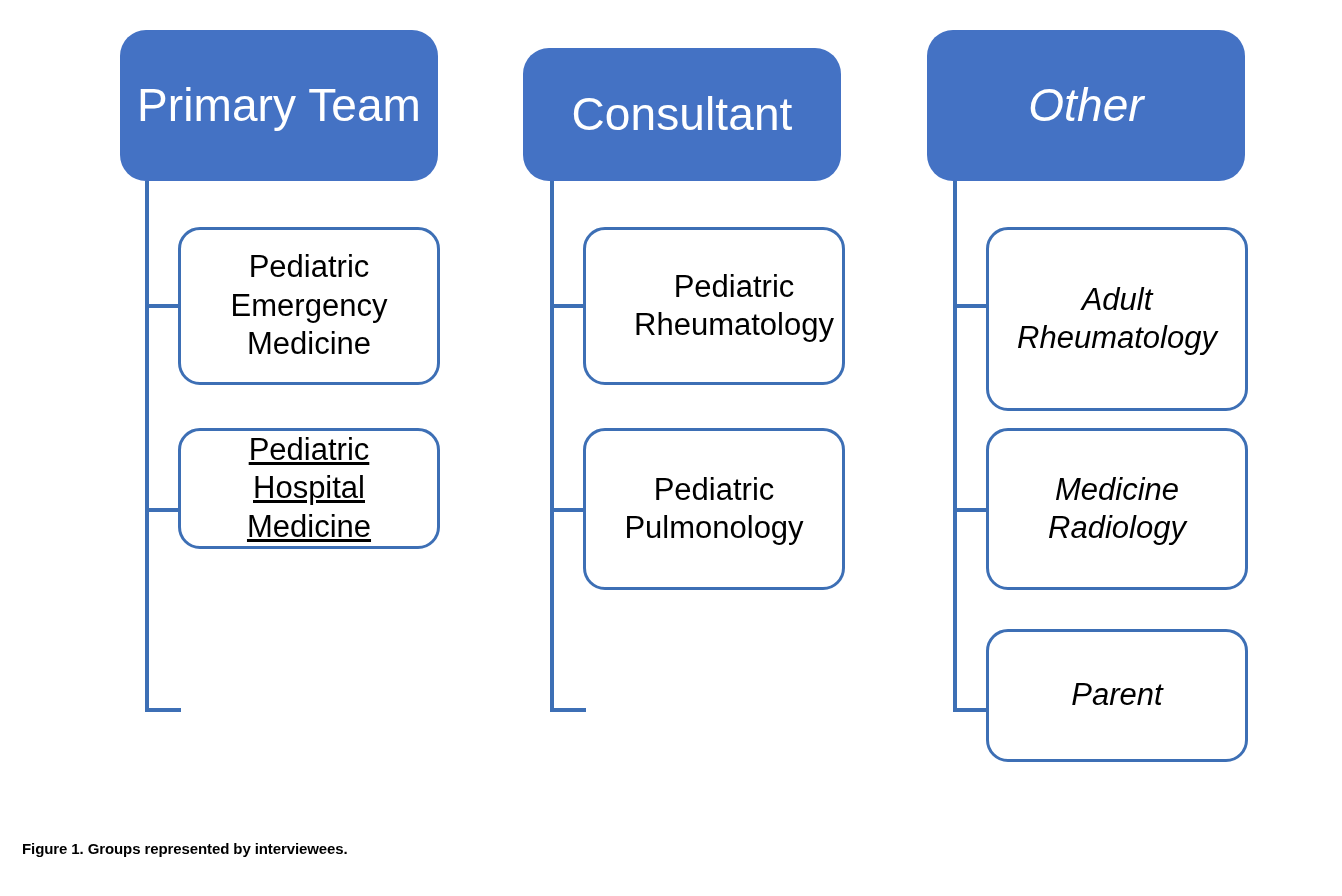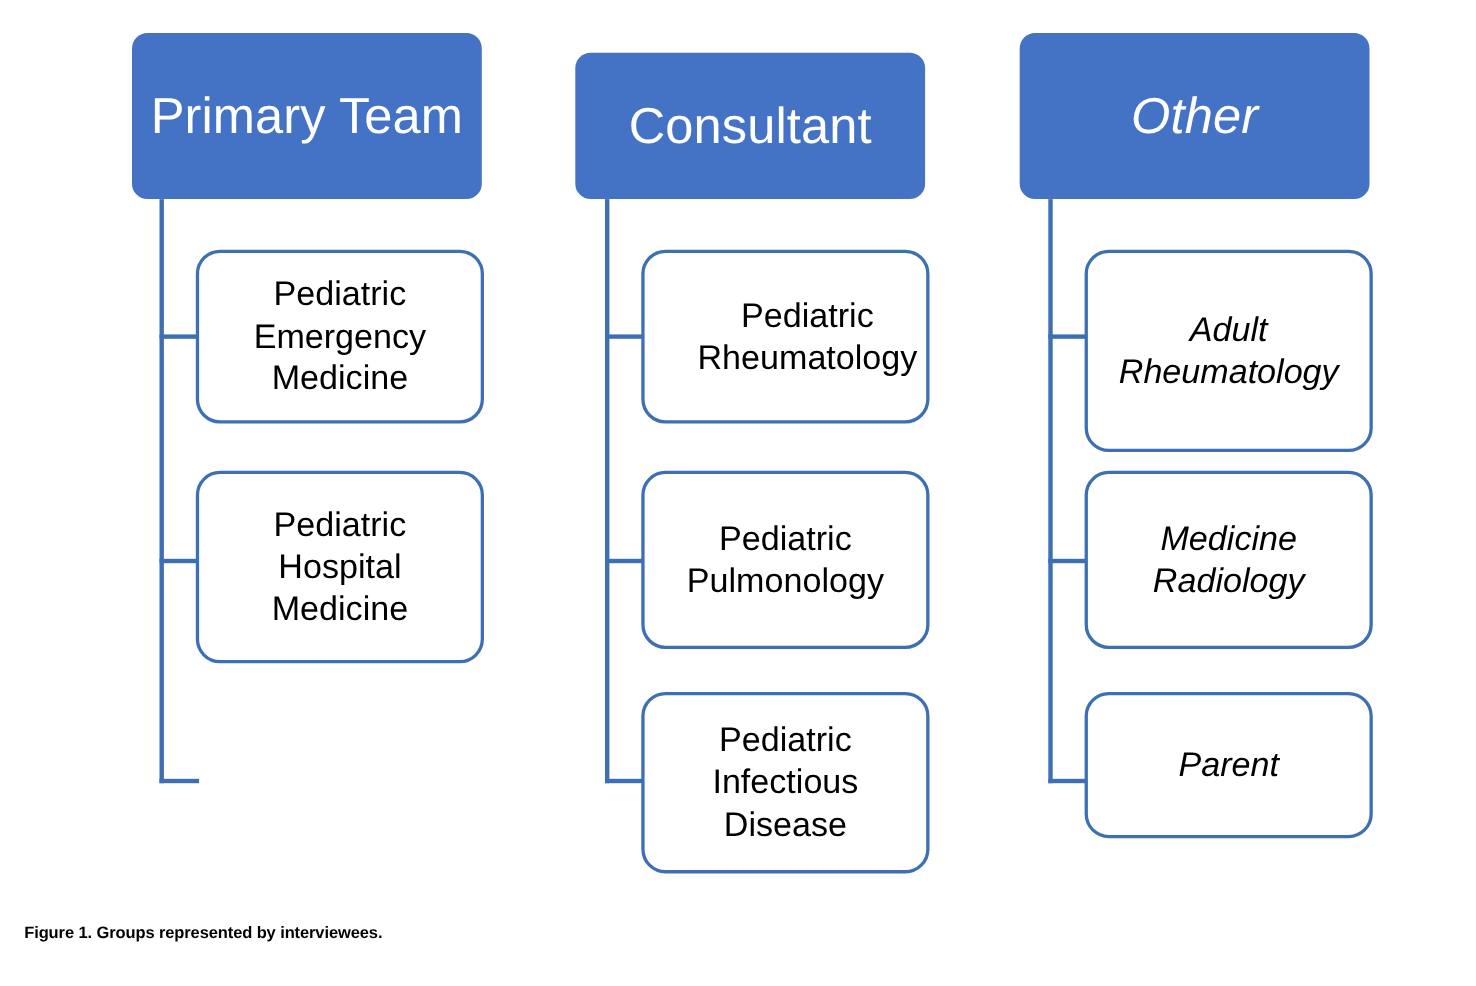--- a/index.html
+++ b/index.html
@@ -22,21 +22,21 @@
   .column {
     position: absolute;
     top: 0;
     width: 340px;
     height: 830px;
   }
   .group-header {
     position: absolute;
     box-sizing: border-box;
     background: #4472C4;
-    border-radius: 14px;
+    border-radius: 26px;
     color: #ffffff;
     display: flex;
     align-items: center;
     justify-content: center;
     text-align: center;
     font-size: 46px;
     font-weight: 400;
     line-height: 1.18;
     letter-spacing: 0.1px;
     padding: 4px 10px;
@@ -86,35 +86,34 @@
   <div class="column" style="left:0px;">
     <div class="group-header" style="left:120px; top:30px; width:318px; height:151px;">Primary Team</div>
 
     <div class="connector-trunk" style="left:145px; top:181px; height:531px;"></div>
 
     <div class="connector-stub" style="left:145px; top:304px; width:36px;"></div>
     <div class="connector-stub" style="left:145px; top:508px; width:36px;"></div>
     <div class="connector-stub" style="left:145px; top:708px; width:36px;"></div>
 
     <div class="leaf-box" style="left:178px; top:227px; width:262px; height:158px;">Pediatric Emergency Medicine</div>
-    <div class="leaf-box" style="left:178px; top:428px; width:262px; height:175px;">Pediatric Hospital Medicine</div>
+    <div class="leaf-box" style="left:178px; top:428px; width:262px; height:121px;text-decoration:underline;">Pediatric Hospital Medicine</div>
   </div>
 
   <div class="column" style="left:0px;">
     <div class="group-header" style="left:523px; top:48px; width:318px; height:133px;">Consultant</div>
 
     <div class="connector-trunk" style="left:550px; top:181px; height:531px;"></div>
 
     <div class="connector-stub" style="left:550px; top:304px; width:36px;"></div>
     <div class="connector-stub" style="left:550px; top:508px; width:36px;"></div>
     <div class="connector-stub" style="left:550px; top:708px; width:36px;"></div>
 
     <div class="leaf-box" style="left:583px; top:227px; width:262px; height:158px;padding-left:48px;">Pediatric Rheumatology</div>
     <div class="leaf-box" style="left:583px; top:428px; width:262px; height:162px;">Pediatric Pulmonology</div>
-    <div class="leaf-box" style="left:583px; top:629px; width:262px; height:165px;">Pediatric Infectious Disease</div>
   </div>
 
   <div class="column" style="left:0px;font-style:italic;">
     <div class="group-header" style="left:927px; top:30px; width:318px; height:151px;">Other</div>
 
     <div class="connector-trunk" style="left:953px; top:181px; height:531px;"></div>
 
     <div class="connector-stub" style="left:953px; top:304px; width:36px;"></div>
     <div class="connector-stub" style="left:953px; top:508px; width:36px;"></div>
     <div class="connector-stub" style="left:953px; top:708px; width:36px;"></div>

